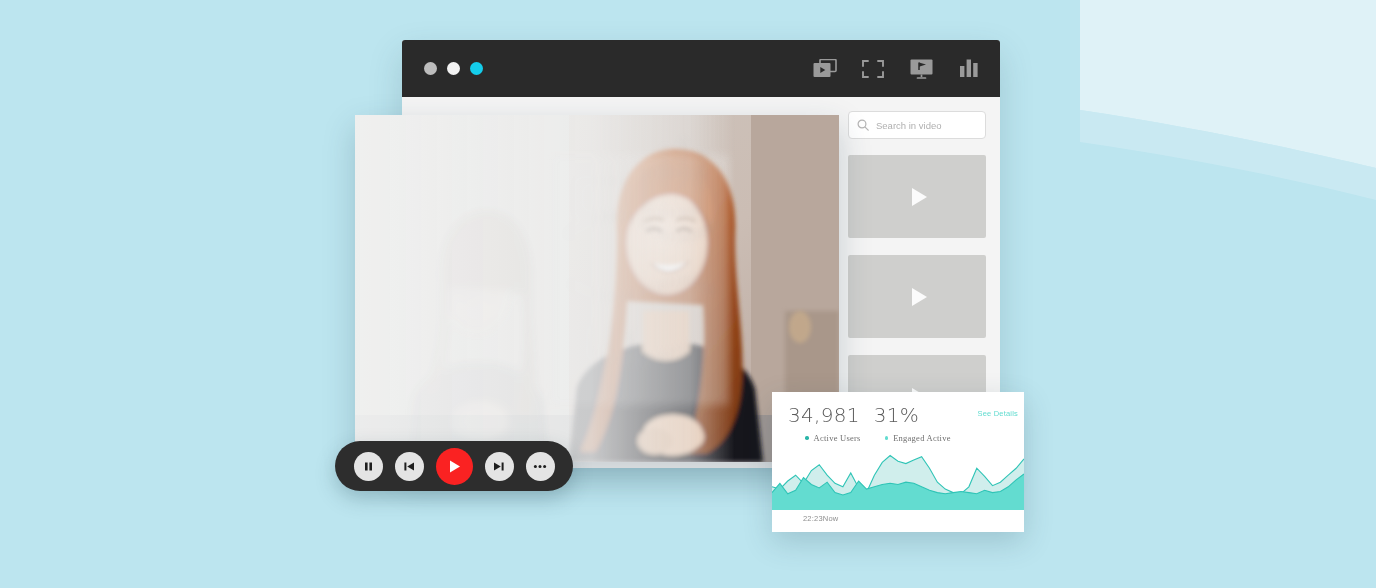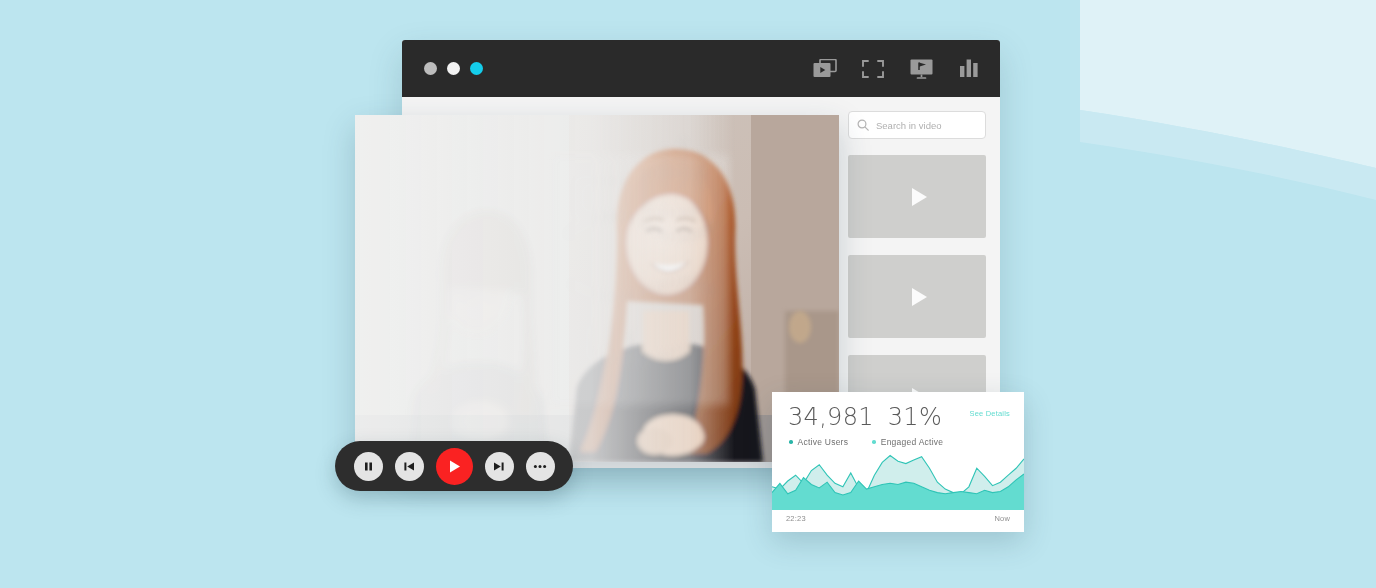--- a/index.html
+++ b/index.html
@@ -183,40 +183,41 @@
     box-shadow: 0 10px 28px rgba(35,70,85,0.20);
     overflow: hidden;
   }
   #metrics-row {
     display: flex;
     align-items: baseline;
     padding: 13px 0 0 16px;
     gap: 14px;
   }
   .metric-value {
-    font-size: 24px;
+    font-size: 20px;
     color: #5a5a5a;
     font-weight: 300;
     letter-spacing: 0.3px;
     line-height: 1;
     font-family: "DejaVu Sans", sans-serif;
   }
   #see-details {
     position: absolute;
-    right: 14px;
+    right: 6px;
     top: 17px;
     font-size: 7.5px;
     color: #63dcd0;
     text-decoration: none;
     letter-spacing: 0.2px;
   }
   #legend-row {
     display: flex;
-    padding: 8px 0 0 17px;
+    padding: 8px 0 0 33px;
     gap: 24px;
+    font-family: Liberation Serif, serif;
   }
   .legend-item {
     display: flex;
     align-items: center;
     font-size: 8.5px;
     color: #6f6f6f;
     letter-spacing: 0.25px;
   }
   .legend-dot {
     width: 3.5px; height: 3.5px;
@@ -234,22 +235,22 @@
   }
   #sparkline { display: block; width: 252px; height: 58px; }
 
   #axis-row {
     position: absolute;
     left: 0; right: 0;
     bottom: 0;
     height: 28px;
     display: flex;
     align-items: center;
-    justify-content: space-between;
-    padding: 0 14px;
+    justify-content: flex-start;
+    padding: 0 31px;
     box-sizing: border-box;
   }
   .axis-label {
     font-size: 7.5px;
     color: #8e8e8e;
     letter-spacing: 0.2px;
   }
 </style>
 </head>
 <body>

